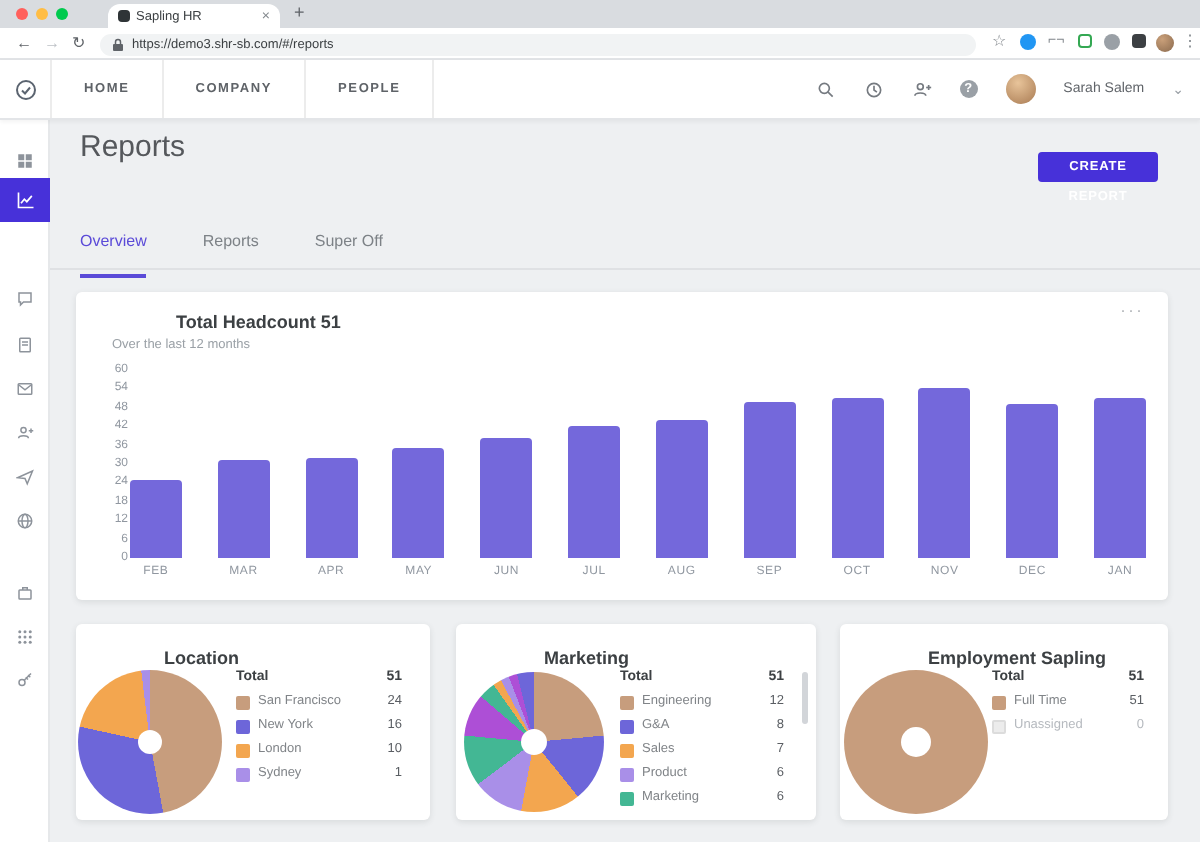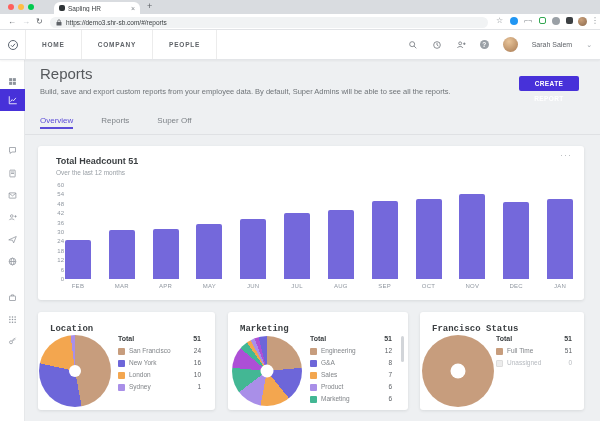--- a/index.html
+++ b/index.html
@@ -44,44 +44,44 @@
   .side-ic svg { width:9px; height:9px; }
   .side-active { position:absolute; left:0; top:29px; width:25px; height:22px; background:#4731d9; }
   .side-active svg { width:10px; height:10px; margin-top:6px; color:#fff; }
 
   
   .main { position:absolute; left:25px; top:60px; width:575px; height:361px; }
   .page-title { position:absolute; left:15px; top:5px; font-size:15px; color:#55585c; }
   .page-desc { position:absolute; left:15px; top:27px; font-size:7.5px; color:#6f7478; }
   .create-btn { position:absolute; left:494px; top:16px; width:60px; height:15px; background:#4731d9; color:#fff; font-size:6.5px; font-weight:700; letter-spacing:.4px; border:none; border-radius:2px; text-align:center; line-height:15px; cursor:pointer; }
   .ptabs { position:absolute; left:15px; top:56px; display:flex; gap:28px; }
-  .ptab { font-size:8px; color:#7d8287; padding-bottom:2px; cursor:pointer; }
+  .ptab { font-size:8px; color:#7d8287; padding-bottom:12px; cursor:pointer; }
   .ptab.active { color:#5b4bd8; border-bottom:2px solid #5b4bd8; }
   .tabs-divider { position:absolute; left:0; top:74px; width:575px; height:1px; background:#dfe1e4; }
 
   
   .card { position:absolute; background:#fff; border-radius:3px; box-shadow:0 1px 3px rgba(60,64,67,.12); }
   .bar-card { left:13px; top:86px; width:546px; height:154px; }
-  .card-title { font-size:9px; font-weight:700; color:#3c4043; }
+  .card-title { font-size:9px; font-weight:700; color:#3c4043;margin-left:32px; }
   .bar-card .card-title { position:absolute; left:18px; top:10px; }
   .card-sub { position:absolute; left:18px; top:23px; font-size:6.5px; color:#9aa0a6; }
   .card-menu { position:absolute; right:12px; top:4px; font-size:9px; color:#b5b8bc; letter-spacing:1px; cursor:pointer; }
   .yaxis { position:absolute; left:0; top:39px; width:26px; height:94px; }
   .ytick { position:absolute; right:0; transform:translateY(-50%); font-size:6px; color:#9097a0; }
   .bars { position:absolute; left:18px; top:39px; width:526px; height:94px; display:flex; align-items:flex-end; }
   .bar-col { flex:1; display:flex; justify-content:center; }
   .bar { width:26px; border-radius:2px 2px 0 0; }
   .cats { position:absolute; left:18px; top:137px; width:526px; display:flex; }
   .cat { flex:1; text-align:center; font-size:6px; color:#9097a0; letter-spacing:.3px; }
 
   .donut-card { top:252px; height:98px; }
   #card-location { left:13px; width:177px; }
   #card-department { left:203px; width:180px; }
   #card-employment { left:395px; width:164px; }
-  .donut-card .card-title { position:absolute; left:12px; top:12px;font-family:Liberation Mono, monospace; }
+  .donut-card .card-title { position:absolute; left:12px; top:12px; }
   .donut { position:absolute; border-radius:50%; }
   .donut-hole { position:absolute; background:#fff; border-radius:50%; left:50%; top:50%; transform:translate(-50%,-50%); }
   .legend { position:absolute; top:23px; overflow:hidden; }
   .legend-total { display:flex; font-size:7px; font-weight:700; color:#3c4043; margin-bottom:5px; }
   .legend-total .lt-label { flex:1; }
   .legend-rows { }
   .lrow { display:flex; align-items:flex-start; margin-bottom:4.5px; font-size:6.5px; color:#808488; line-height:7.5px; }
   .lsq { width:7px; height:7px; border-radius:1px; margin-right:4px; flex:none; margin-top:0.5px; }
   .llabel { flex:1; }
   .lval { color:#5a5e63; margin-left:4px; }
@@ -233,21 +233,20 @@
   <span class="side-ic" style="top:272px;">
     <svg viewBox="0 0 24 24" fill="none" stroke="currentColor" stroke-width="2">
         <circle cx="8" cy="14" r="4"></circle>
         <path d="M11 11l9-9M16 4l3 3M13 7l3 3"></path>
       </svg>
   </span>
 </div>
 
 <div class="main">
   <div class="page-title">Reports</div>
-  <div class="page-desc">Build, save and export custom reports from your employee data. By default, Super Admins will be able to see all the reports.</div>
   <button class="create-btn">CREATE REPORT</button>
   <div class="ptabs" id="page-tabs">
       <div class="ptab active">Overview</div>
       <div class="ptab">Reports</div>
       <div class="ptab">Super Off</div>
     </div>
   <div class="tabs-divider"></div>
 
   <div class="card bar-card">
     <div class="card-title">Total Headcount 51</div>
@@ -390,21 +389,21 @@
             <span class="lsq" style="background: rgb(67, 183, 148);"></span>
             <span class="llabel">Marketing</span>
             <span class="lval">6</span>
           </div>
         </div>
     </div>
     <div class="legend-scrollbar"></div>
   </div>
 
   <div class="card donut-card" id="card-employment">
-    <div class="card-title">Francisco Status</div>
+    <div class="card-title">Employment Sapling</div>
     <div class="donut" style="left: 2px; top: 23px; width: 72px; height: 72px; background: conic-gradient(rgb(199, 157, 125) 0deg, rgb(199, 157, 125) 360deg);">
         <span class="donut-hole" style="width:15px; height:15px;"></span>
       </div>
     <div class="legend" style="left:76px; right:12px;">
       <div class="legend-total">
         <span class="lt-label">Total</span>
           <span>51</span>
       </div>
       <div class="legend-rows">
           <div class="lrow">

